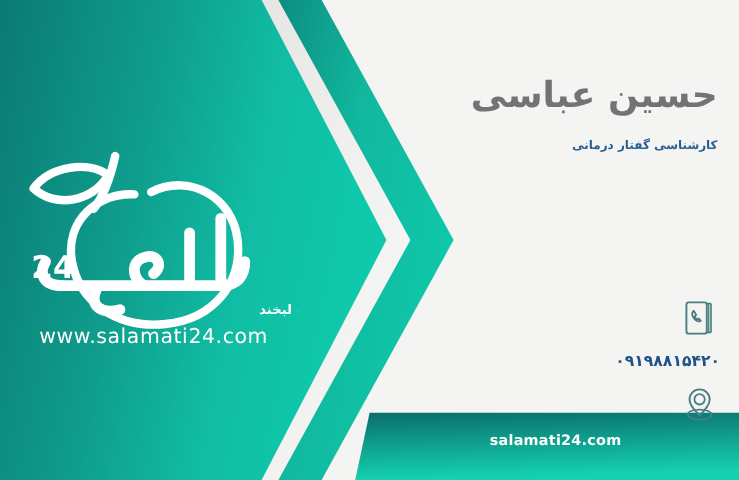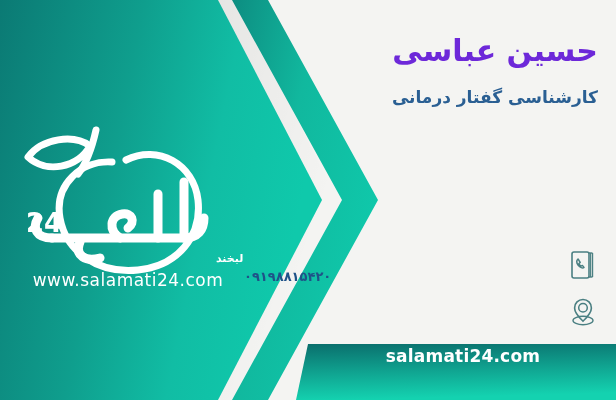--- a/index.html
+++ b/index.html
@@ -37,50 +37,51 @@
   
   #info {
     position: absolute;
     right: 18px;
     top: 34px;
     width: 330px;
     text-align: right;
     direction: rtl;
   }
   #person-name {
-    color: #6d28d9;
+    color: #737373;
     font-size: 30px;
     font-weight: 700;
     line-height: 1.15;
     letter-spacing: 0px;
     white-space: nowrap;
+    margin-top: 29px;
   }
   #person-role {
     color: #2a5f93;
-    font-size: 17px;
+    font-size: 10px;
     font-weight: 600;
     margin-top: 18px;
     white-space: nowrap;
   }
 
   
   #contact {
     position: absolute;
     right: 16px;
     top: 246px;
     width: 360px;
     direction: rtl;
   }
   .contact-row {
     display: flex;
-    flex-direction: row;
-    align-items: flex-end;
+    flex-direction: column;
+    align-items: flex-start;
     justify-content: flex-start;
     margin-bottom: 8px;
-    gap: 0;
+    gap: 10px;
   }
   .contact-icon {
     flex: 0 0 auto;
     width: 34px;
     height: 38px;
     display: flex;
     align-items: center;
     justify-content: center;
   }
   .contact-text {
@@ -97,25 +98,25 @@
     font-size: 13px;
     letter-spacing: 0.5px;
   }
   #address-text {
     font-size: 10.5px;
     font-weight: 600;
   }
   #bottom-bar-label {
     position: absolute;
     left: 318px;
-    top: 346px;
+    top: 360px;
     width: 290px;
     text-align: center;
     color: #ffffff;
-    font-size: 17px;
+    font-size: 12px;
     font-weight: 700;
     letter-spacing: 0.2px;
   }
 </style>
 </head>
 <body>
 
 <div id="card">
 
   <svg class="bg-layer" viewBox="0 0 616 400" preserveAspectRatio="none">

